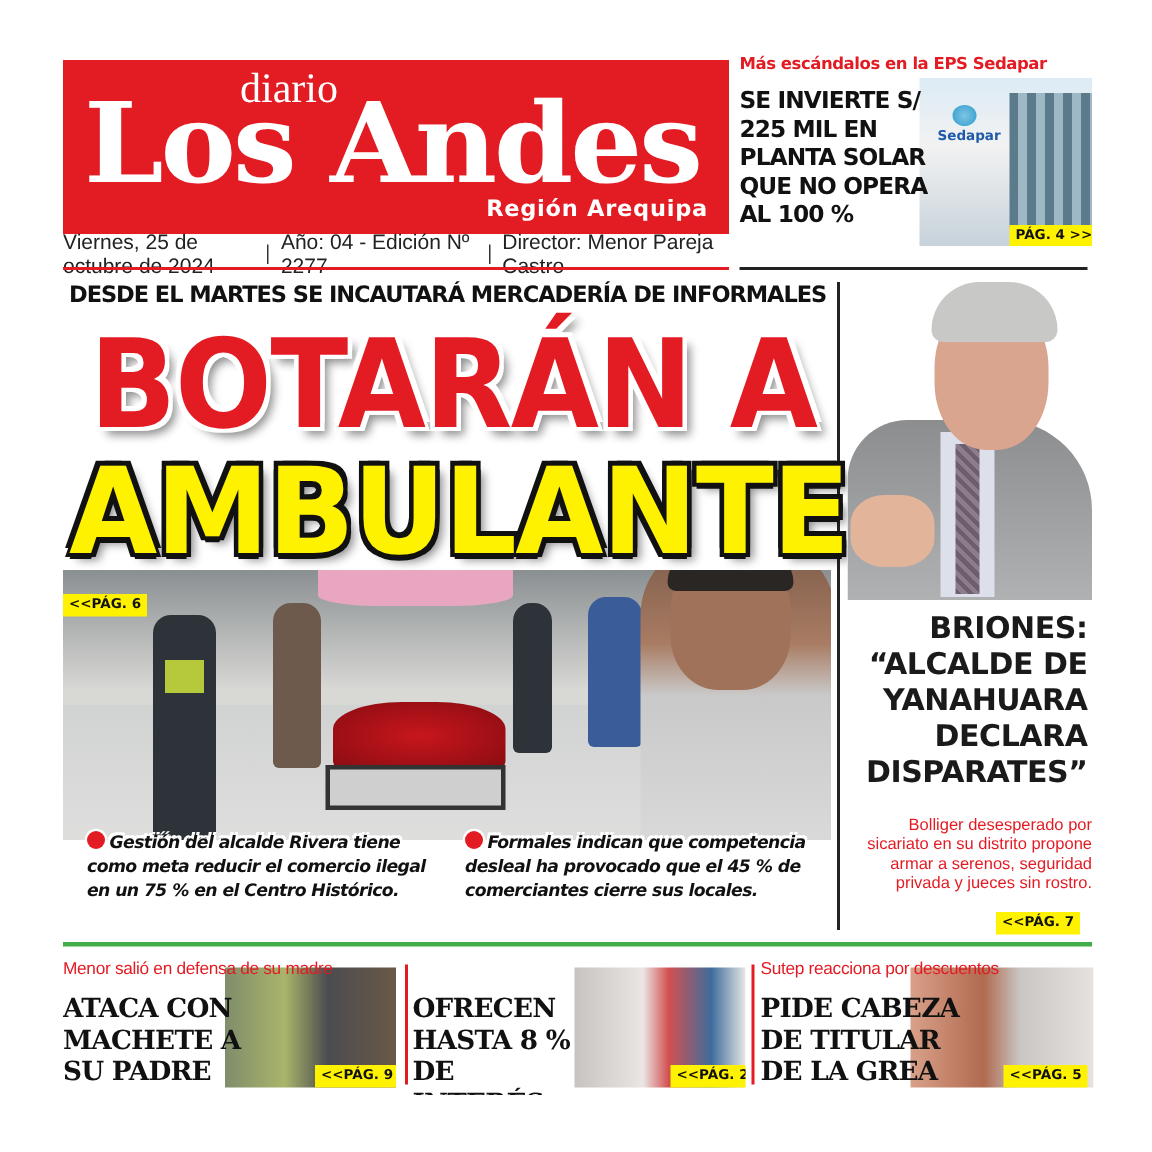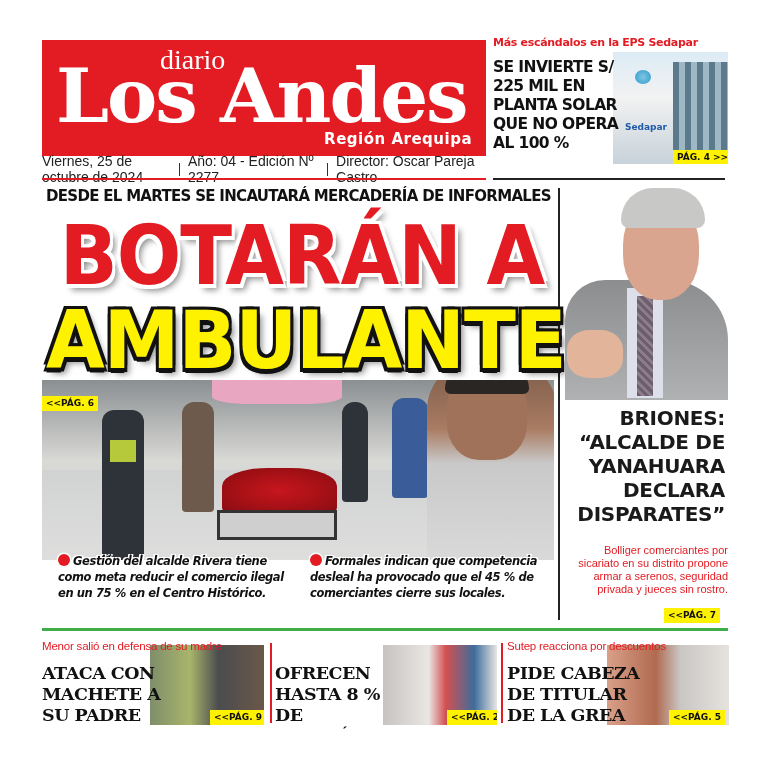--- a/index.html
+++ b/index.html
@@ -50,21 +50,20 @@
     position: absolute; left: 120px; top: 16px; width: 115px; height: 112px;
     background: linear-gradient(180deg,#dcebf5 0%, #f2f2f2 40%, #c7d2da 100%);
   }
   .teaser-top .photo .building {
     position: absolute; right: 0; top: 10px; width: 55px; height: 90px;
     background: repeating-linear-gradient(90deg,#5b7a8c 0 6px,#9fb8c6 6px 12px);
   }
   .teaser-top .photo .sign {
     position: absolute; left: 12px; top: 34px; font-size: 9px; font-weight: bold; color: #1e5aa8;
     font-family: "DejaVu Sans", sans-serif;
-    margin-top: 36px;
   }
   .teaser-top .photo .sign-dot {
     position: absolute; left: 22px; top: 18px; width: 16px; height: 14px; border-radius: 50%;
     background: radial-gradient(circle,#7fc4e6,#2e9cc9);
   }
   .teaser-top .headline {
     position: absolute; left: 0; top: 22px; width: 150px;
     font-family: "DejaVu Sans", sans-serif; font-weight: bold; font-size: 15.5px; line-height: 19px;
     color: #111; letter-spacing: -0.6px; text-transform: uppercase;
   }
@@ -172,21 +171,21 @@
   <span class="logo-diario">diario</span>
   <span class="logo-main">Los Andes</span>
   <span class="logo-region">Región Arequipa</span>
 </div>
 
 <div class="meta-bar">
   <span class="meta-date">Viernes, 25 de octubre de 2024</span>
   <span class="sep"></span>
   <span>Año: 04 - Edición Nº 2277</span>
   <span class="sep"></span>
-  <span>Director: Oscar Pareja Castro</span>
+  <span>Director: Menor Pareja Castro</span>
 </div>
 <div class="meta-red-line"></div>
 <div class="meta-black-line"></div>
 
 <div class="teaser-top">
   <div class="kicker">Más escándalos en la EPS Sedapar</div>
   <div class="photo">
     <div class="sign-dot"></div>
     <div class="sign">Sedapar</div>
     <div class="building"></div>
@@ -228,21 +227,21 @@
 
 <div class="right-photo">
   <div class="suit"></div>
   <div class="shirt"></div>
   <div class="tie"></div>
   <div class="face"></div>
   <div class="hair"></div>
   <div class="hand"></div>
 </div>
 <div class="briones">BRIONES: “ALCALDE DE YANAHUARA DECLARA DISPARATES”</div>
-<div class="briones-deck">Bolliger comerciantes por sicariato en su distrito propone armar a serenos, seguridad privada y jueces sin rostro.</div>
+<div class="briones-deck">Bolliger desesperado por sicariato en su distrito propone armar a serenos, seguridad privada y jueces sin rostro.</div>
 <span class="page-tag" style="left:664px; top:608px;">&lt;&lt;PÁG. 7</span>
 
 <div class="green-rule"></div>
 
 <div class="bottom-teaser" style="left:42px; width:222px;">
   <div class="bphoto" style="left:108px; width:114px; height:80px; background:linear-gradient(90deg,#7f8d6b 0%,#a9b56a 35%,#4b4c4f 60%,#6a5848 100%);"></div>
   <div class="bkicker">Menor salió en defensa de su madre</div>
   <div class="bhead" style="width:120px; white-space:normal;">ATACA CON MACHETE A SU PADRE</div>
   <span class="page-tag" style="left:168px; top:70px;">&lt;&lt;PÁG. 9</span>
 </div>

